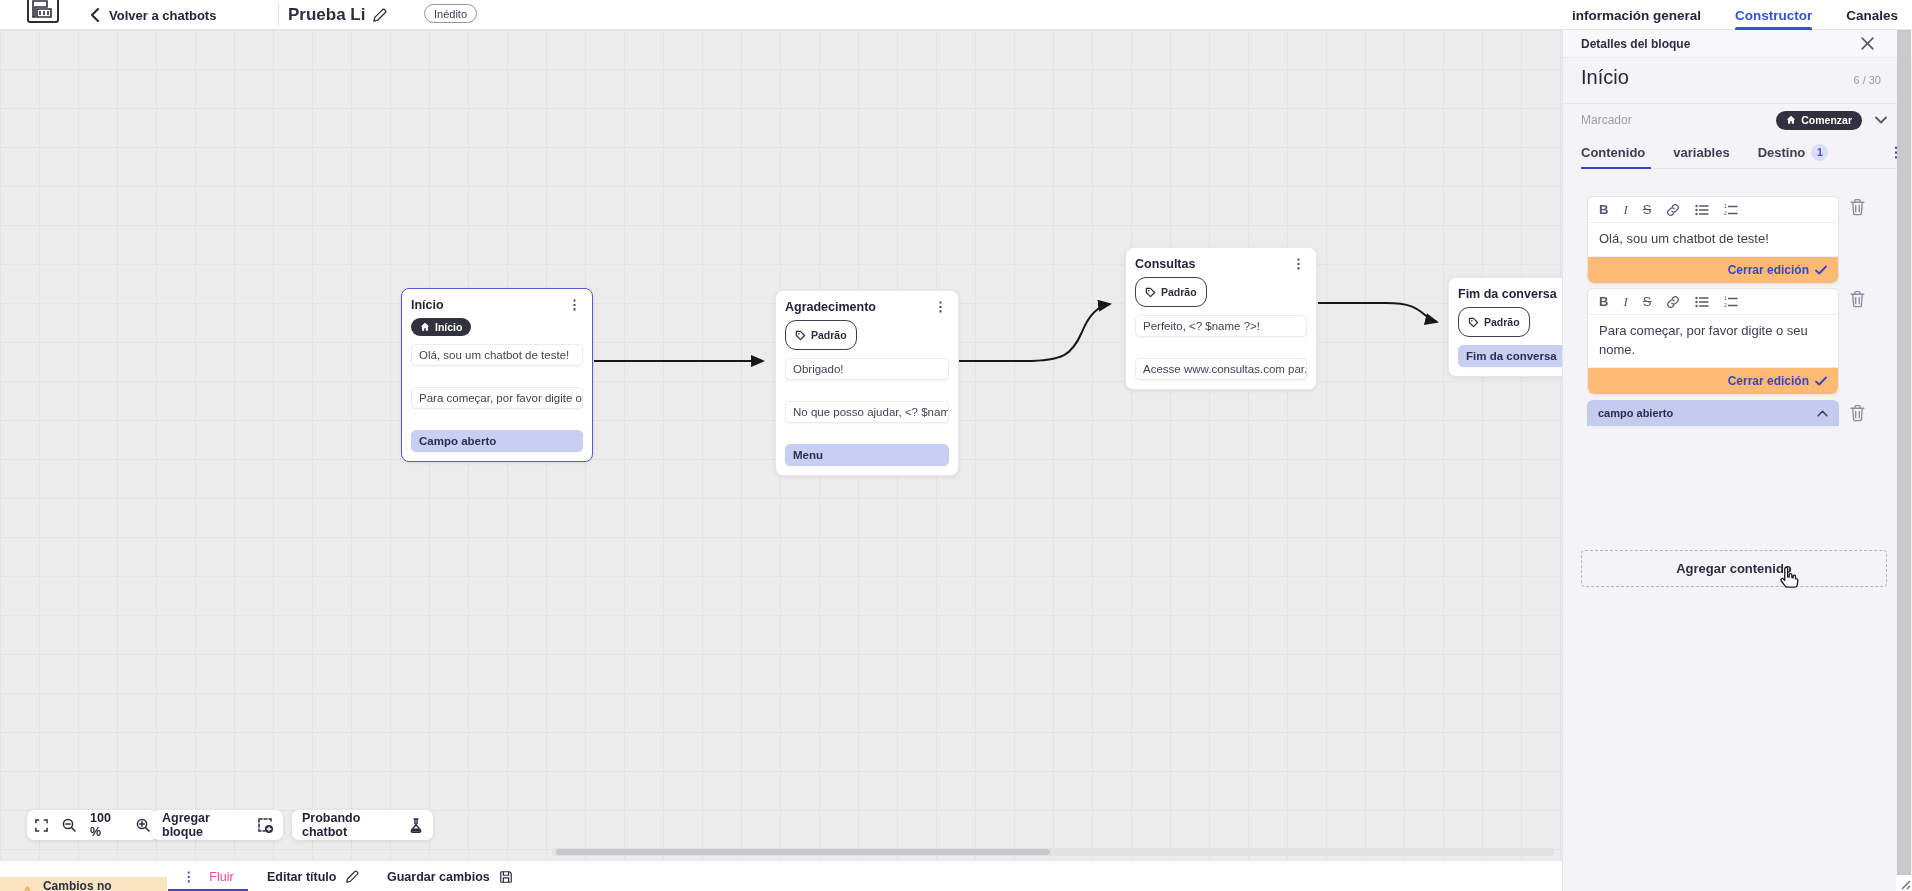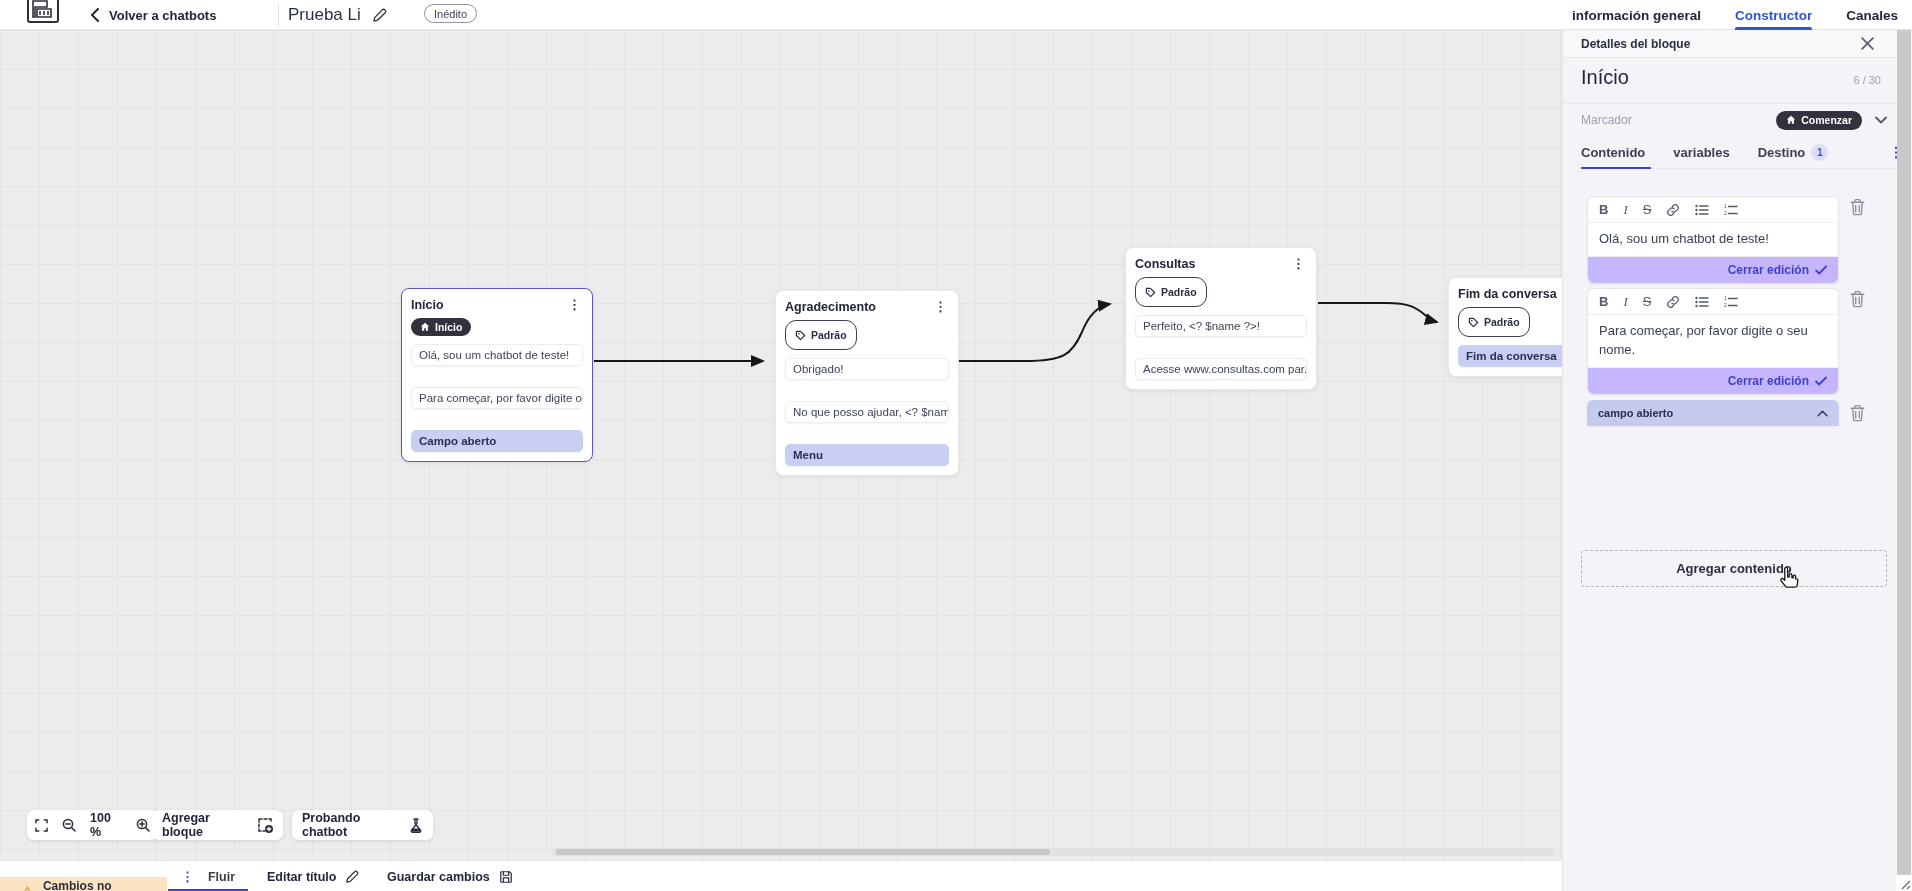--- a/index.html
+++ b/index.html
@@ -7,21 +7,21 @@
   body { font-family:"Liberation Sans", sans-serif; background:#ececec; color:#23263a; }
   .screen { position:relative; width:1912px; height:891px; }
 
   
   .topbar { position:absolute; left:0; top:0; width:1912px; height:30px; background:#fff; border-bottom:1px solid #e6e6e9; z-index:30; }
   .logo { position:absolute; left:27px; top:-7px; width:32px; height:30px; border:2px solid #2c2f3a; border-radius:3px; background:#fff; overflow:hidden; }
   .logo svg { position:absolute; left:2px; top:4px; }
   .back-btn { position:absolute; left:90px; top:0; height:30px; display:flex; align-items:center; gap:10px; cursor:pointer; }
   .back-label { font-size:13px; font-weight:700; color:#23263a; }
   .tb-divider { position:absolute; left:278px; top:3px; height:24px; width:1px; background:#e3e3e6; }
-  .doc-title { position:absolute; left:288px; top:0; height:30px; display:flex; align-items:center; font-size:17px; color:#2b2f40; }
+  .doc-title { position:absolute; left:288px; top:0; height:30px; display:flex; align-items:center; font-size:17px; color:#2b2f40;font-weight:bold; }
   .pencil-btn { position:absolute; left:368px; top:4px; width:22px; height:22px; display:flex; align-items:center; justify-content:center; cursor:pointer; }
   .status-pill { position:absolute; left:424px; top:4px; height:19px; padding:0 9px; border:1px solid #8f95a3; border-radius:10px; font-size:11px; color:#3a3f52; display:flex; align-items:center; background:#fff; }
   .top-tabs { position:absolute; left:1572px; top:0; height:30px; display:flex; gap:34px; }
   .top-tab { position:relative; height:30px; display:flex; align-items:center; font-size:13.5px; font-weight:700; color:#23263a; cursor:pointer; }
   .top-tab.active { color:#2f55d4; }
   .top-tab.active::after { content:""; position:absolute; left:0; right:0; bottom:0; height:3px; background:#2f55d4; border-radius:2px 2px 0 0; }
 
   
   .canvas { position:absolute; left:0; top:30px; width:1562px; height:830px; overflow:hidden;
     background-color:#ececec;
@@ -67,21 +67,21 @@
   .ptab.active::after { content:""; position:absolute; left:-0; right:-6px; bottom:-1px; height:2.5px; background:#3d43c9; }
   .ptab-badge { width:17px; height:17px; border-radius:50%; background:#dcddf6; color:#4a4fd0; font-size:10.5px; font-weight:700; display:flex; align-items:center; justify-content:center; }
   .ptabs-dots { position:absolute; right:-4px; top:8px; color:#4a4fd0; font-size:14px; font-weight:700; cursor:pointer; }
 
   .editor { position:absolute; left:24px; width:252px; background:#fff; border:1px solid #e4e4ea; border-radius:6px; box-shadow:0 1px 2px rgba(0,0,0,.04); }
   .ed-toolbar { height:26px; display:flex; align-items:center; gap:15px; padding:0 11px; border-bottom:1px solid #ededf2; color:#555a6b; }
   .glyph-b { font-size:13px; font-weight:700; cursor:pointer; }
   .glyph-i { font-size:13px; font-style:italic; font-family:"Liberation Serif",serif; cursor:pointer; }
   .glyph-s { font-size:13px; text-decoration:line-through; cursor:pointer; }
   .ed-text { padding:7px 11px; font-size:13px; color:#3a3f52; line-height:1.45; min-height:27px; }
-  .ed-footer { height:27px; background:#c4b5fd; border-top:1px solid #ededf2; border-radius:0 0 6px 6px; display:flex; align-items:center; justify-content:flex-end; gap:6px; padding:0 11px; }
+  .ed-footer { height:27px; background:#fdba74; border-top:1px solid #ededf2; border-radius:0 0 6px 6px; display:flex; align-items:center; justify-content:flex-end; gap:6px; padding:0 11px; }
   .close-edit { color:#3d43c9; font-size:12px; font-weight:700; cursor:pointer; }
   .trash-btn { position:absolute; left:286px; width:18px; height:18px; cursor:pointer; }
 
   .field-card { position:absolute; left:24px; top:370px; width:252px; border-radius:6px; box-shadow:0 1px 2px rgba(0,0,0,.05); }
   .field-head { height:26px; background:#c5caef; border-radius:6px 6px 0 0; display:flex; align-items:center; justify-content:space-between; padding:0 11px; cursor:pointer; }
   .field-head-label { font-size:11px; font-weight:700; color:#2b2f4a; }
   .field-body { background:#fff; border-radius:0 0 6px 6px; padding:11px 12px 12px; }
   .field-type-label { font-size:12.5px; color:#4a4f5e; margin-left:14px; }
   .radio-row { display:flex; align-items:center; gap:26px; margin-top:8px; }
   .radio-opt { display:flex; align-items:center; gap:8px; font-size:13px; color:#3a3f52; cursor:pointer; }
@@ -92,21 +92,21 @@
 
   .add-content { position:absolute; left:18px; top:520px; width:306px; height:37px; border:1.5px dashed #b5b5c0; border-radius:4px; display:flex; align-items:center; justify-content:center; font-size:13px; font-weight:700; color:#2b2f40; cursor:pointer; }
   .hand-cursor { position:absolute; left:214px; top:536px; z-index:5; pointer-events:none; }
 
   
   .bottombar { position:absolute; left:0; top:860px; width:1562px; height:31px; background:#fff; border-top:1px solid #e7e7ea; z-index:30; }
   .unsaved { position:absolute; left:0; top:0; width:167px; height:31px; background:#fbe4c2; display:flex; align-items:center; gap:8px; padding-left:20px; font-size:12px; font-weight:700; color:#2b2f40;margin-top:16px; }
   .flow-tab { position:absolute; left:168px; top:0; width:80px; height:31px; display:flex; align-items:center; justify-content:center; gap:14px; cursor:pointer; }
   .flow-tab::after { content:""; position:absolute; left:0; right:0; bottom:0; height:3px; background:#4440cc; }
   .flow-dots { color:#4440cc; font-size:13px; font-weight:700; }
-  .flow-label { font-size:12.5px; font-weight:700; color:#404040; }
+  .flow-label { font-size:12.5px; font-weight:400; color:#ec4899; }
   .bb-btn { position:absolute; top:0; height:31px; display:flex; align-items:center; gap:9px; font-size:12.5px; font-weight:700; color:#23263a; cursor:pointer; }
   .edit-title-btn { left:267px; }
   .save-btn { left:387px; }
 
   
   .vscroll { position:absolute; left:1897px; top:30px; width:14px; height:845px; background:#c9c9c9; z-index:40; cursor:pointer; }
   .scroll-corner { position:absolute; left:1896px; top:875px; width:16px; height:16px; background:#fff; z-index:41; }
   svg { display:block; }
 </style>
 </head>

